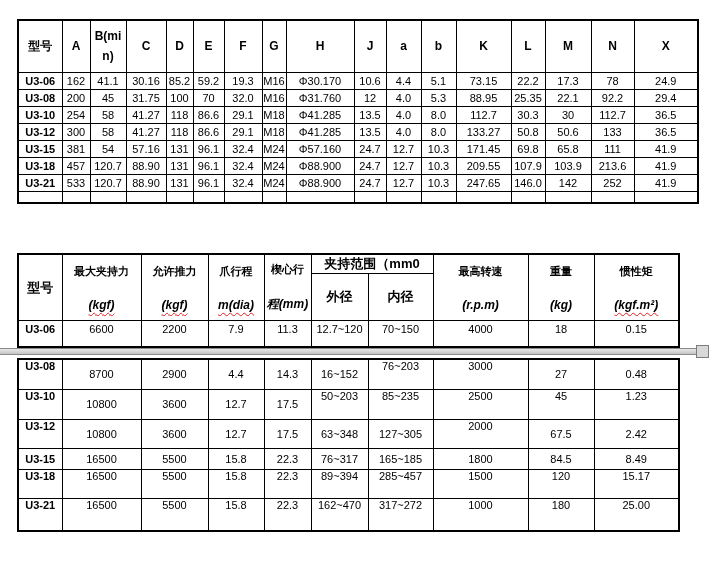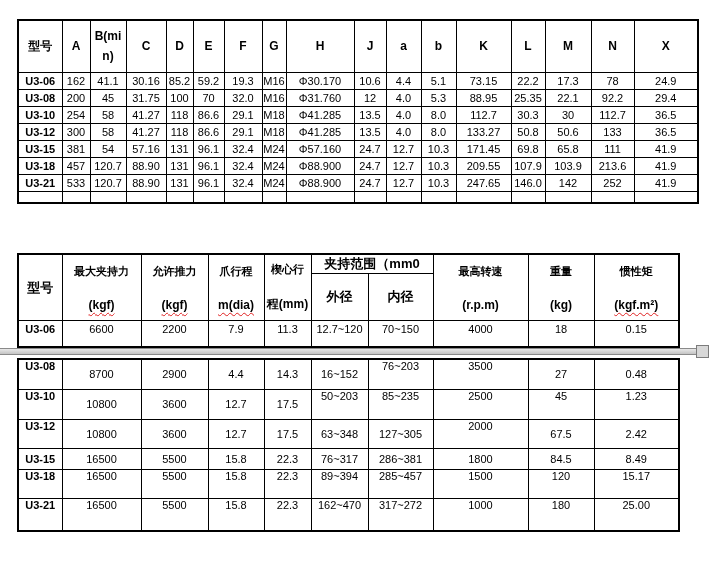--- a/index.html
+++ b/index.html
@@ -25,21 +25,21 @@
   td.model { font-weight:bold; font-size:11px; }
   
   .t2 { left:17px; width:662px; }
   .t2a { top:253px; }
   .t2b { top:358px; }
   .t2 th { font-weight:bold; font-size:13px; }
   .t2a tr.r1 { height:15px; }
   .t2a tr.r2 { height:47px; }
   .sub { font-weight:normal; font-size:12px; }
   .l1 { display:block; font-size:11px; }
-  .l2 { display:block; font-size:12px; margin-top:19px; }
+  .l2 { display:block; font-size:12px; margin-top:19px;font-style:italic; }
   .sp { text-decoration:underline wavy #e02020 1px; text-underline-offset:3px; }
   .t2a tbody tr { height:26px; }
   .t2a tbody td { vertical-align:top; padding-top:2px; }
   .vat { vertical-align:top; padding-top:1px; }
   .vam { vertical-align:middle; }
   
   .splitbar {
     position:absolute; left:0; top:348px; width:709px; height:7px;
     background:linear-gradient(#e8e8e8,#c4c4c4);
     border-top:1px solid #8a8a8a; border-bottom:1px solid #8a8a8a;
@@ -336,21 +336,21 @@
     </colgroup>
     <tbody id="t2bbody">
         <tr style="height: 30px;">
           <td class="model vat">U3-08</td>
           <td class="vam">8700</td>
           <td class="vam">2900</td>
           <td class="vam">4.4</td>
           <td class="vam">14.3</td>
           <td class="vam">16~152</td>
           <td class="vat">76~203</td>
-          <td class="vat">3500</td>
+          <td class="vat">3000</td>
           <td class="vam">27</td>
           <td class="vam">0.48</td>
         </tr>
         <tr style="height: 30px;">
           <td class="model vat">U3-10</td>
           <td class="vam">10800</td>
           <td class="vam">3600</td>
           <td class="vam">12.7</td>
           <td class="vam">17.5</td>
           <td class="vat">50~203</td>
@@ -371,21 +371,21 @@
           <td class="vam">67.5</td>
           <td class="vam">2.42</td>
         </tr>
         <tr style="height: 21px;">
           <td class="model vam">U3-15</td>
           <td class="vam">16500</td>
           <td class="vam">5500</td>
           <td class="vam">15.8</td>
           <td class="vam">22.3</td>
           <td class="vam">76~317</td>
-          <td class="vam">286~381</td>
+          <td class="vam">165~185</td>
           <td class="vam">1800</td>
           <td class="vam">84.5</td>
           <td class="vam">8.49</td>
         </tr>
         <tr style="height: 29px;">
           <td class="model vat">U3-18</td>
           <td class="vat">16500</td>
           <td class="vat">5500</td>
           <td class="vat">15.8</td>
           <td class="vat">22.3</td>

